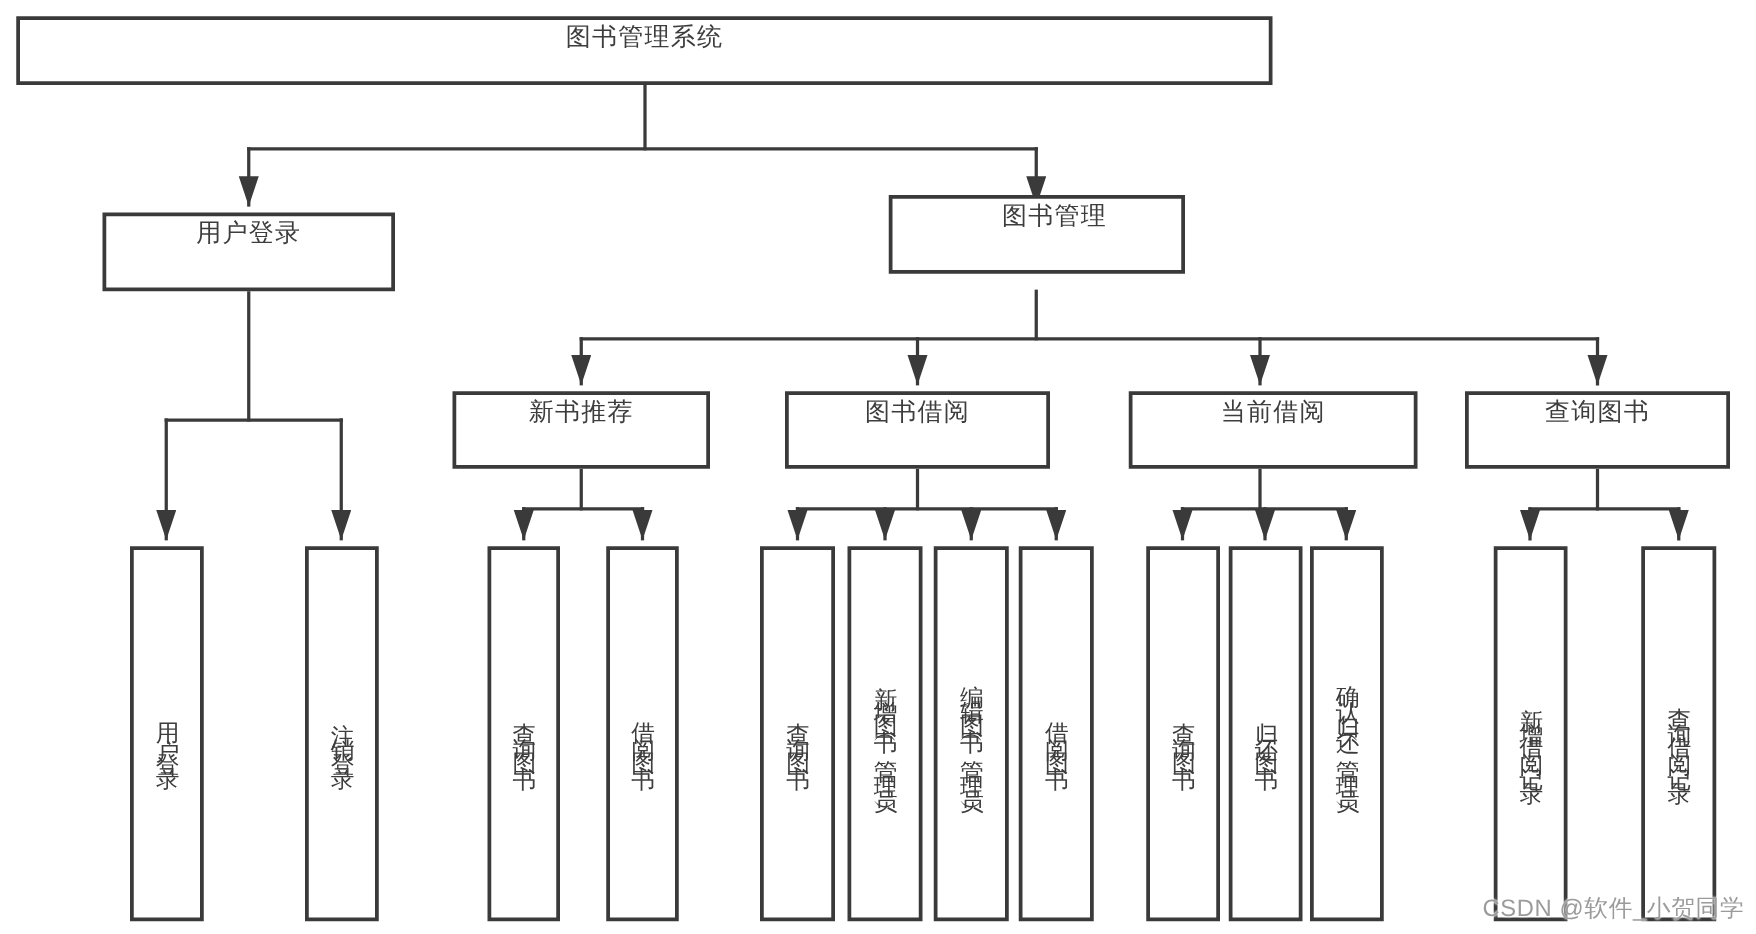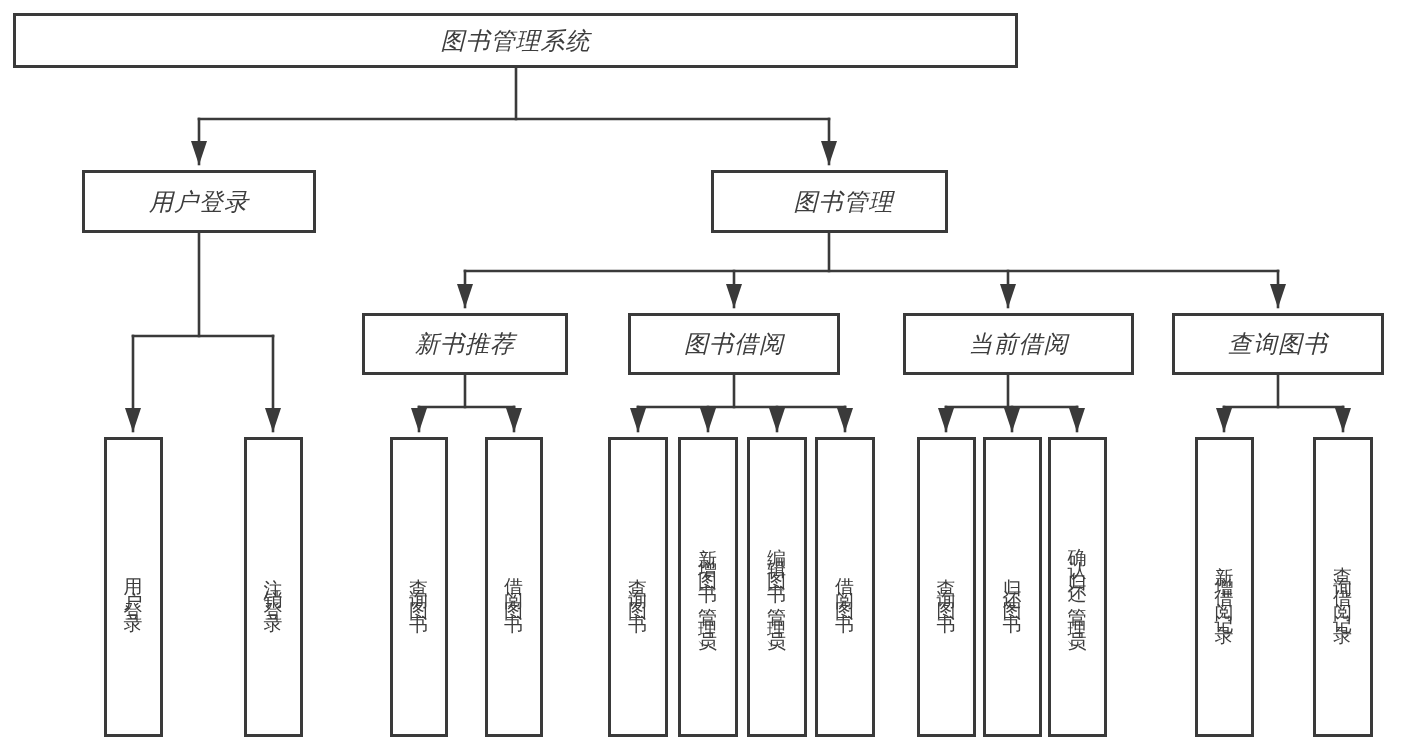--- a/index.html
+++ b/index.html
@@ -17,26 +17,25 @@
     overflow:hidden;
   }
   svg.wires{position:absolute;left:0;top:0;width:1405px;height:747px;}
   svg.wires line{stroke:var(--line);stroke-width:2.6;stroke-linecap:square;}
   .ah-fill{fill:var(--line);}
   .hbox{
     position:absolute;
     box-sizing:border-box;
     background:#fff;
     border:3px solid var(--line);
-    display:flex;align-items:center;justify-content:center;
+    display:flex;align-items:flex-start;justify-content:center;
     color:var(--text);
-    font-size:24px;
+    font-size:20px;
     letter-spacing:1px;
     z-index:2;
-    font-style:italic;
   }
   .leaf{
     position:absolute;
     box-sizing:border-box;
     top:437px;height:300px;
     background:#fff;
     border:3px solid var(--line);
     display:flex;align-items:center;justify-content:center;
     z-index:2;
   }
@@ -113,21 +112,21 @@
     <line x1="1343" y1="407" x2="1343" y2="431" marker-end="url(#ah)"></line>
   </svg>
 
   <div class="hbox" style="left:13px;top:13px;width:1005px;height:55px;">
     <span>图书管理系统</span>
   </div>
 
   <div class="hbox" style="left:82px;top:170px;width:234px;height:63px;">
     <span>用户登录</span>
   </div>
-  <div class="hbox" style="left:711px;top:170px;width:237px;height:63px;padding-left:28px;">
+  <div class="hbox" style="left:711px;top:156px;width:237px;height:63px;padding-left:28px;">
     <span>图书管理</span>
   </div>
 
   <div class="hbox" style="left:628px;top:313px;width:212px;height:62px;">
     <span>图书借阅</span>
   </div>
   <div class="hbox" style="left:362px;top:313px;width:206px;height:62px;">
     <span>新书推荐</span>
   </div>
   <div class="hbox" style="left:903px;top:313px;width:231px;height:62px;">
@@ -174,14 +173,15 @@
     <span class="vtext">确认归还（管理员）</span>
   </div>
 
   <div class="leaf" style="left:1195px;width:59px;">
     <span class="vtext">新增借阅记录</span>
   </div>
   <div class="leaf" style="left:1313px;width:60px;">
     <span class="vtext">查询借阅记录</span>
   </div>
 
+  <div class="watermark">CSDN @软件_小贺同学</div>
 
 </div>
 
 </body></html>

